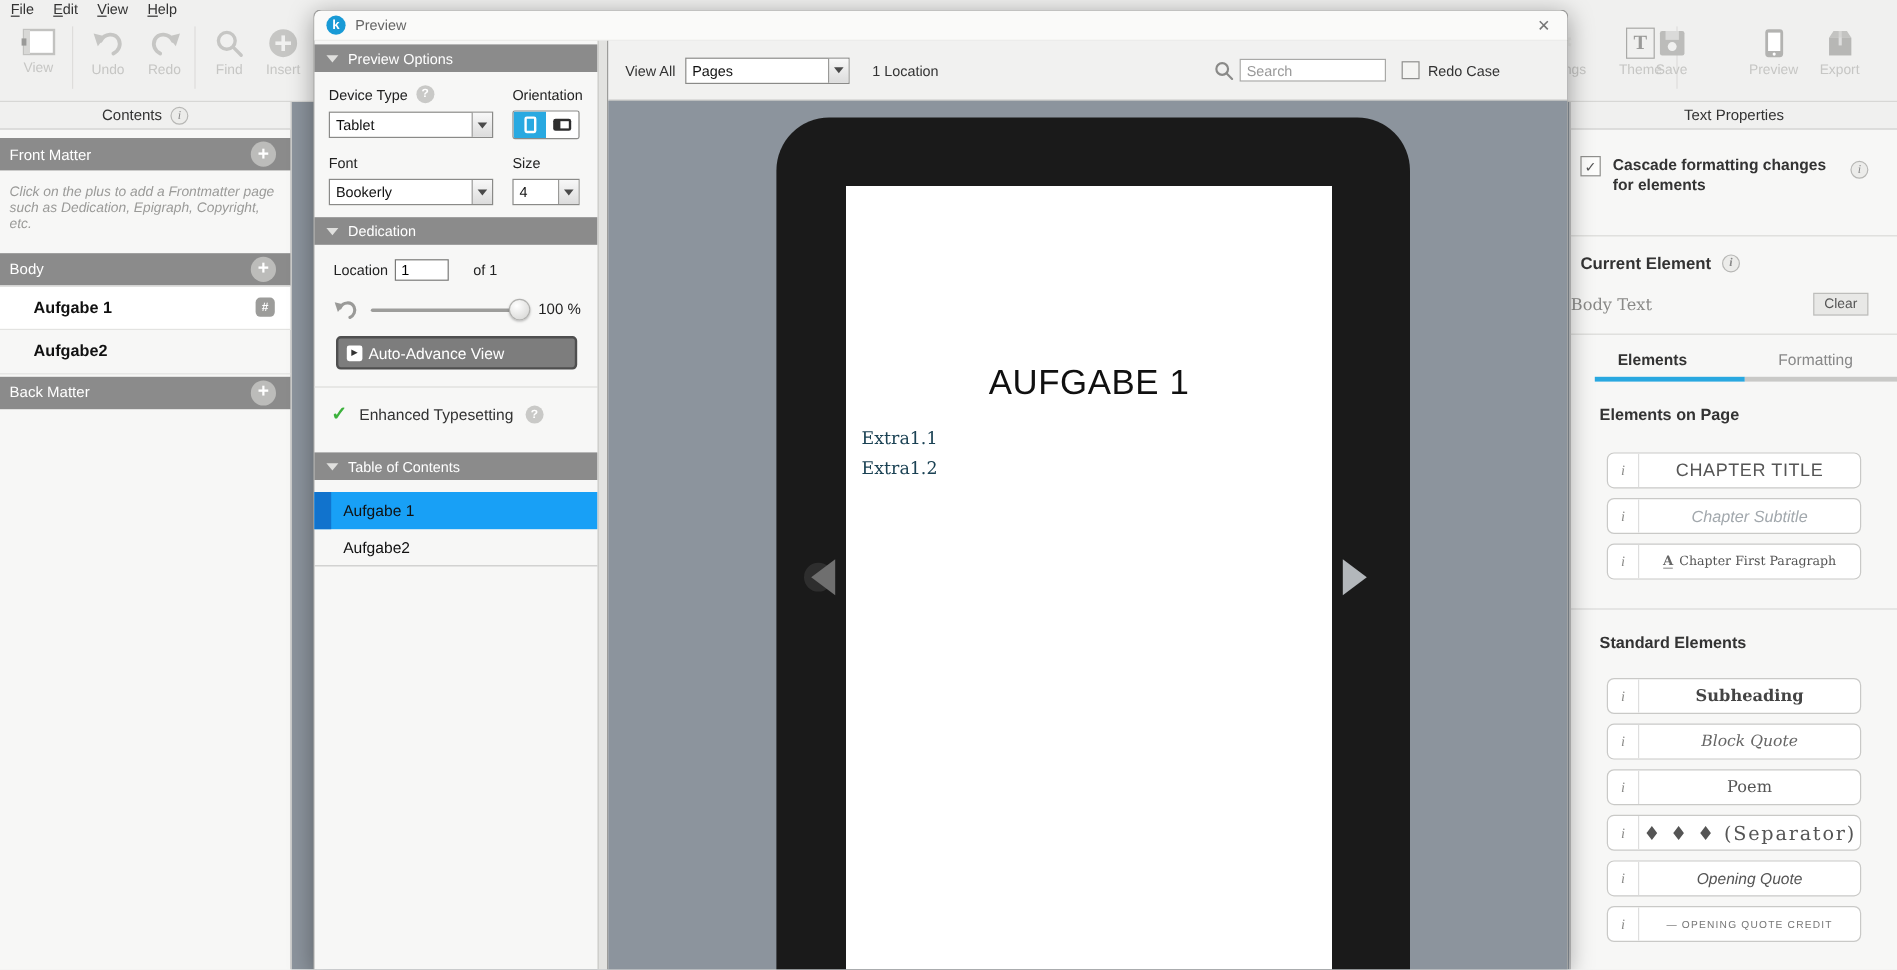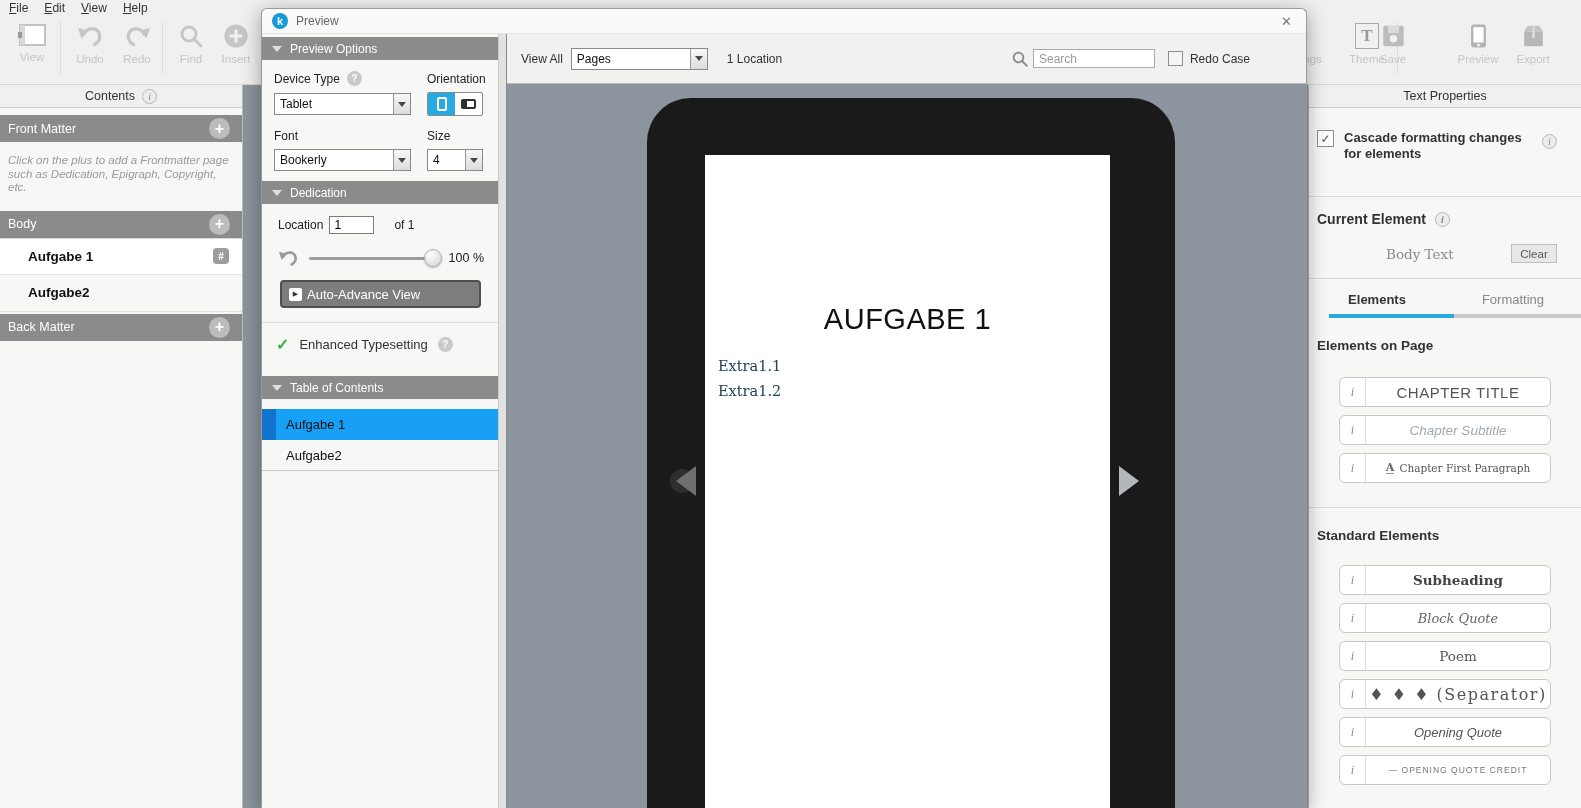--- a/index.html
+++ b/index.html
@@ -33,32 +33,32 @@
   .hash-badge { position:absolute; right:13px; width:16px; height:16px; border-radius:4px; background:#9c9c9a; color:#fff; font-size:10px; font-weight:bold; display:flex; align-items:center; justify-content:center; }
 
   
   .cascade-row { display:flex; align-items:flex-start; padding:22px 10px 0 8px; gap:10px; }
   .checkbox { width:17px; height:17px; border:1px solid #8f8f8d; background:#fdfdfc; display:flex; align-items:center; justify-content:center; font-size:12px; color:#555; flex:none; }
   .checkbox.small { width:15px; height:15px; }
   .cascade-label { font-weight:bold; font-size:13px; color:#333; width:178px; line-height:16px; }
   .cascade-row .i-circle { margin-left:auto; margin-right:14px; margin-top:4px; }
   .rp-div { border-top:1px solid #dadad8; }
   .current-row { padding:14px 0 0 8px; display:flex; align-items:center; gap:9px; font-weight:bold; font-size:14px; color:#333; }
-  .bodytext-row { display:flex; align-items:center; margin-top:17px; padding-left:77px; }
+  .bodytext-row { display:flex; align-items:center; margin-top:17px; }
   .bodytext-val { font-family:"DejaVu Serif",serif; font-size:13.5px; color:#8a8a88; }
   .clear-btn { margin-left:auto; margin-right:24px; width:46px; height:19px; background:#e8e8e6; border:1px solid #bdbdbb; font-size:11.5px; color:#555; display:flex; align-items:center; justify-content:center; }
   .tabs { display:flex; margin-top:13px; font-size:13px; }
   .tab { flex:1; text-align:center; }
   .tab.active { font-weight:bold; color:#333; }
   .tab.idle { color:#888; }
   .tab-underline { display:flex; height:4px; margin-top:7px; }
   .tu-pad { width:20px; }
   .tu-blue { width:125px; background:#29a8e0; }
   .tu-gray { flex:1; background:#c9c9c7; }
-  .group-label { font-weight:bold; font-size:13.5px; color:#333; padding:20px 0 0 8px; }
+  .group-label { font-weight:bold; font-size:13.5px; color:#333; padding:20px 0 0 24px; }
   .elem-btn { display:flex; align-items:stretch; height:30px; background:#fff; border:1px solid #c9c9c7; border-radius:6px; margin:8px 30px 0 30px; overflow:hidden; }
   .elem-btn.first { margin-top:24px; }
   .elem-btn.sfirst { margin-top:22px; }
   .i-cell { width:26px; border-right:1px solid #dedede; display:flex; align-items:center; justify-content:center; font-family:"Liberation Serif",serif; font-style:italic; font-size:12px; color:#8a8a88; }
   .elem-lbl { flex:1; display:flex; align-items:center; justify-content:center; gap:5px; }
   .lbl-chtitle { font-size:15px; color:#555; letter-spacing:.5px; }
   .lbl-chsub { font-style:italic; font-size:13.5px; color:#a2a8ad; }
   .lbl-chfirst { font-family:"DejaVu Serif",serif; font-size:10.5px; color:#555; }
   .dropA { font-family:"DejaVu Serif",serif; font-weight:bold; font-size:11px; color:#666; border-bottom:1px solid #999; line-height:10px; }
   .lbl-subhead { font-family:"DejaVu Serif",serif; font-weight:bold; font-size:13.5px; color:#444; }

